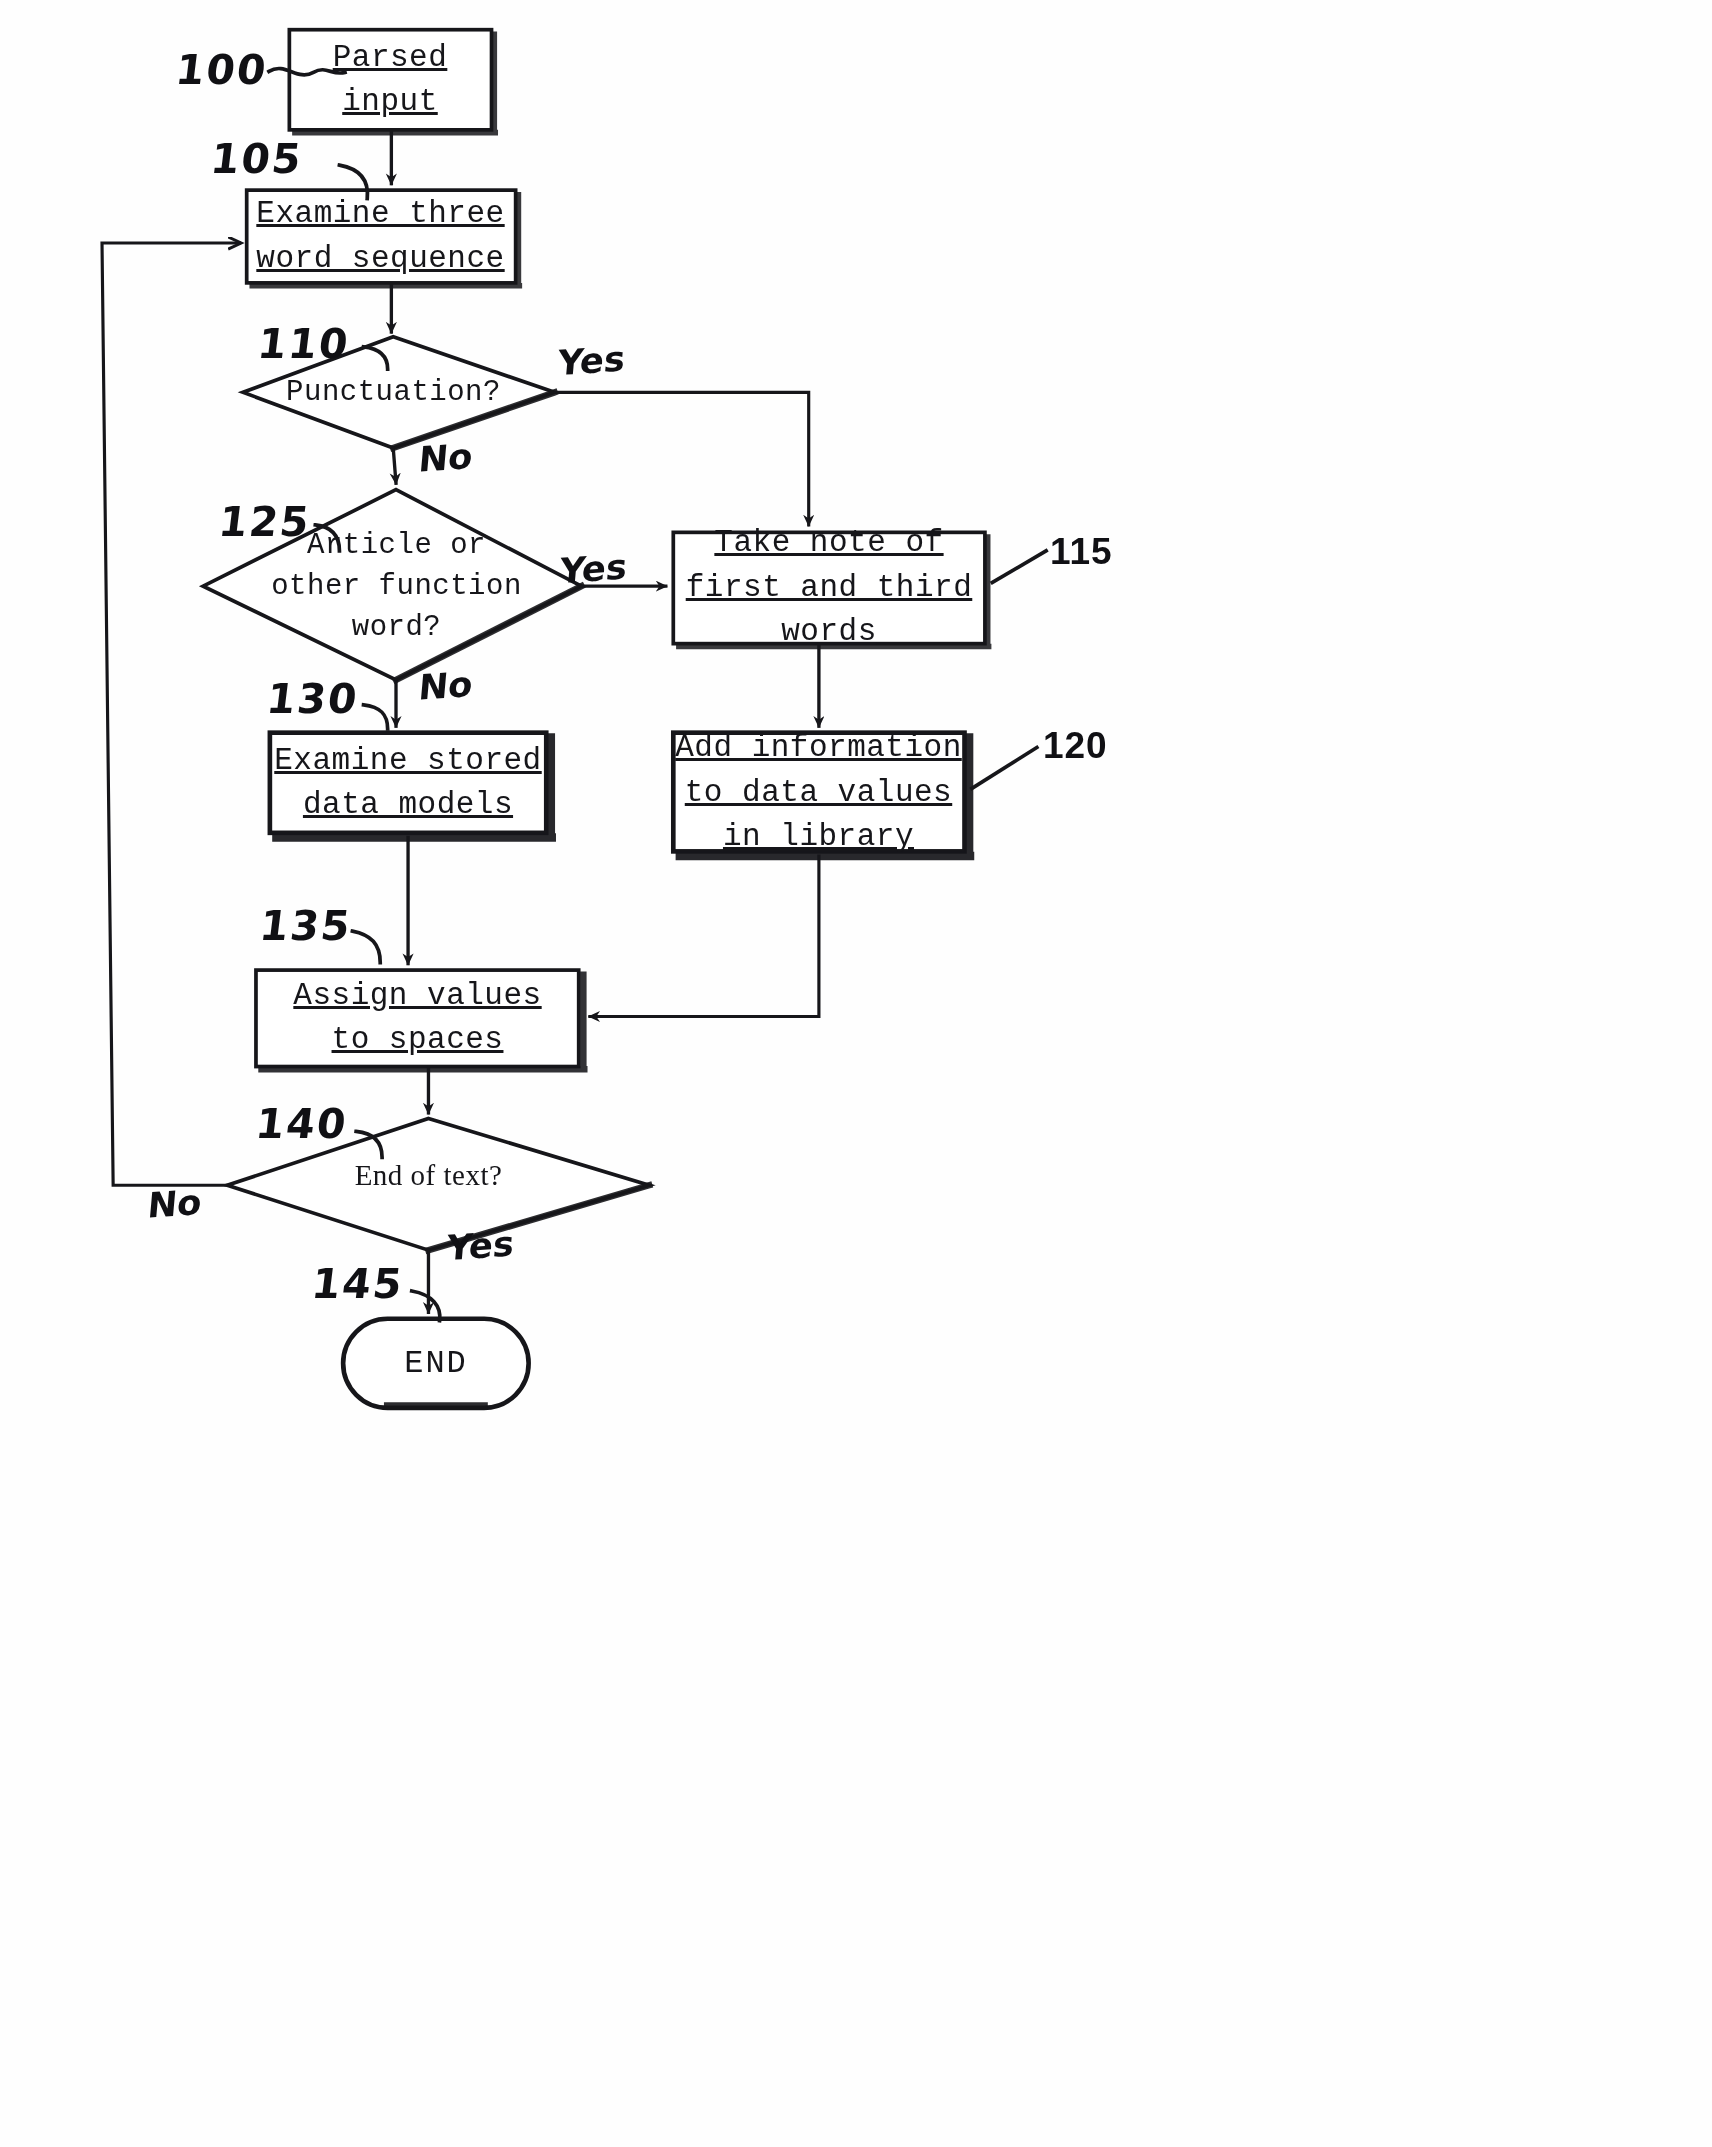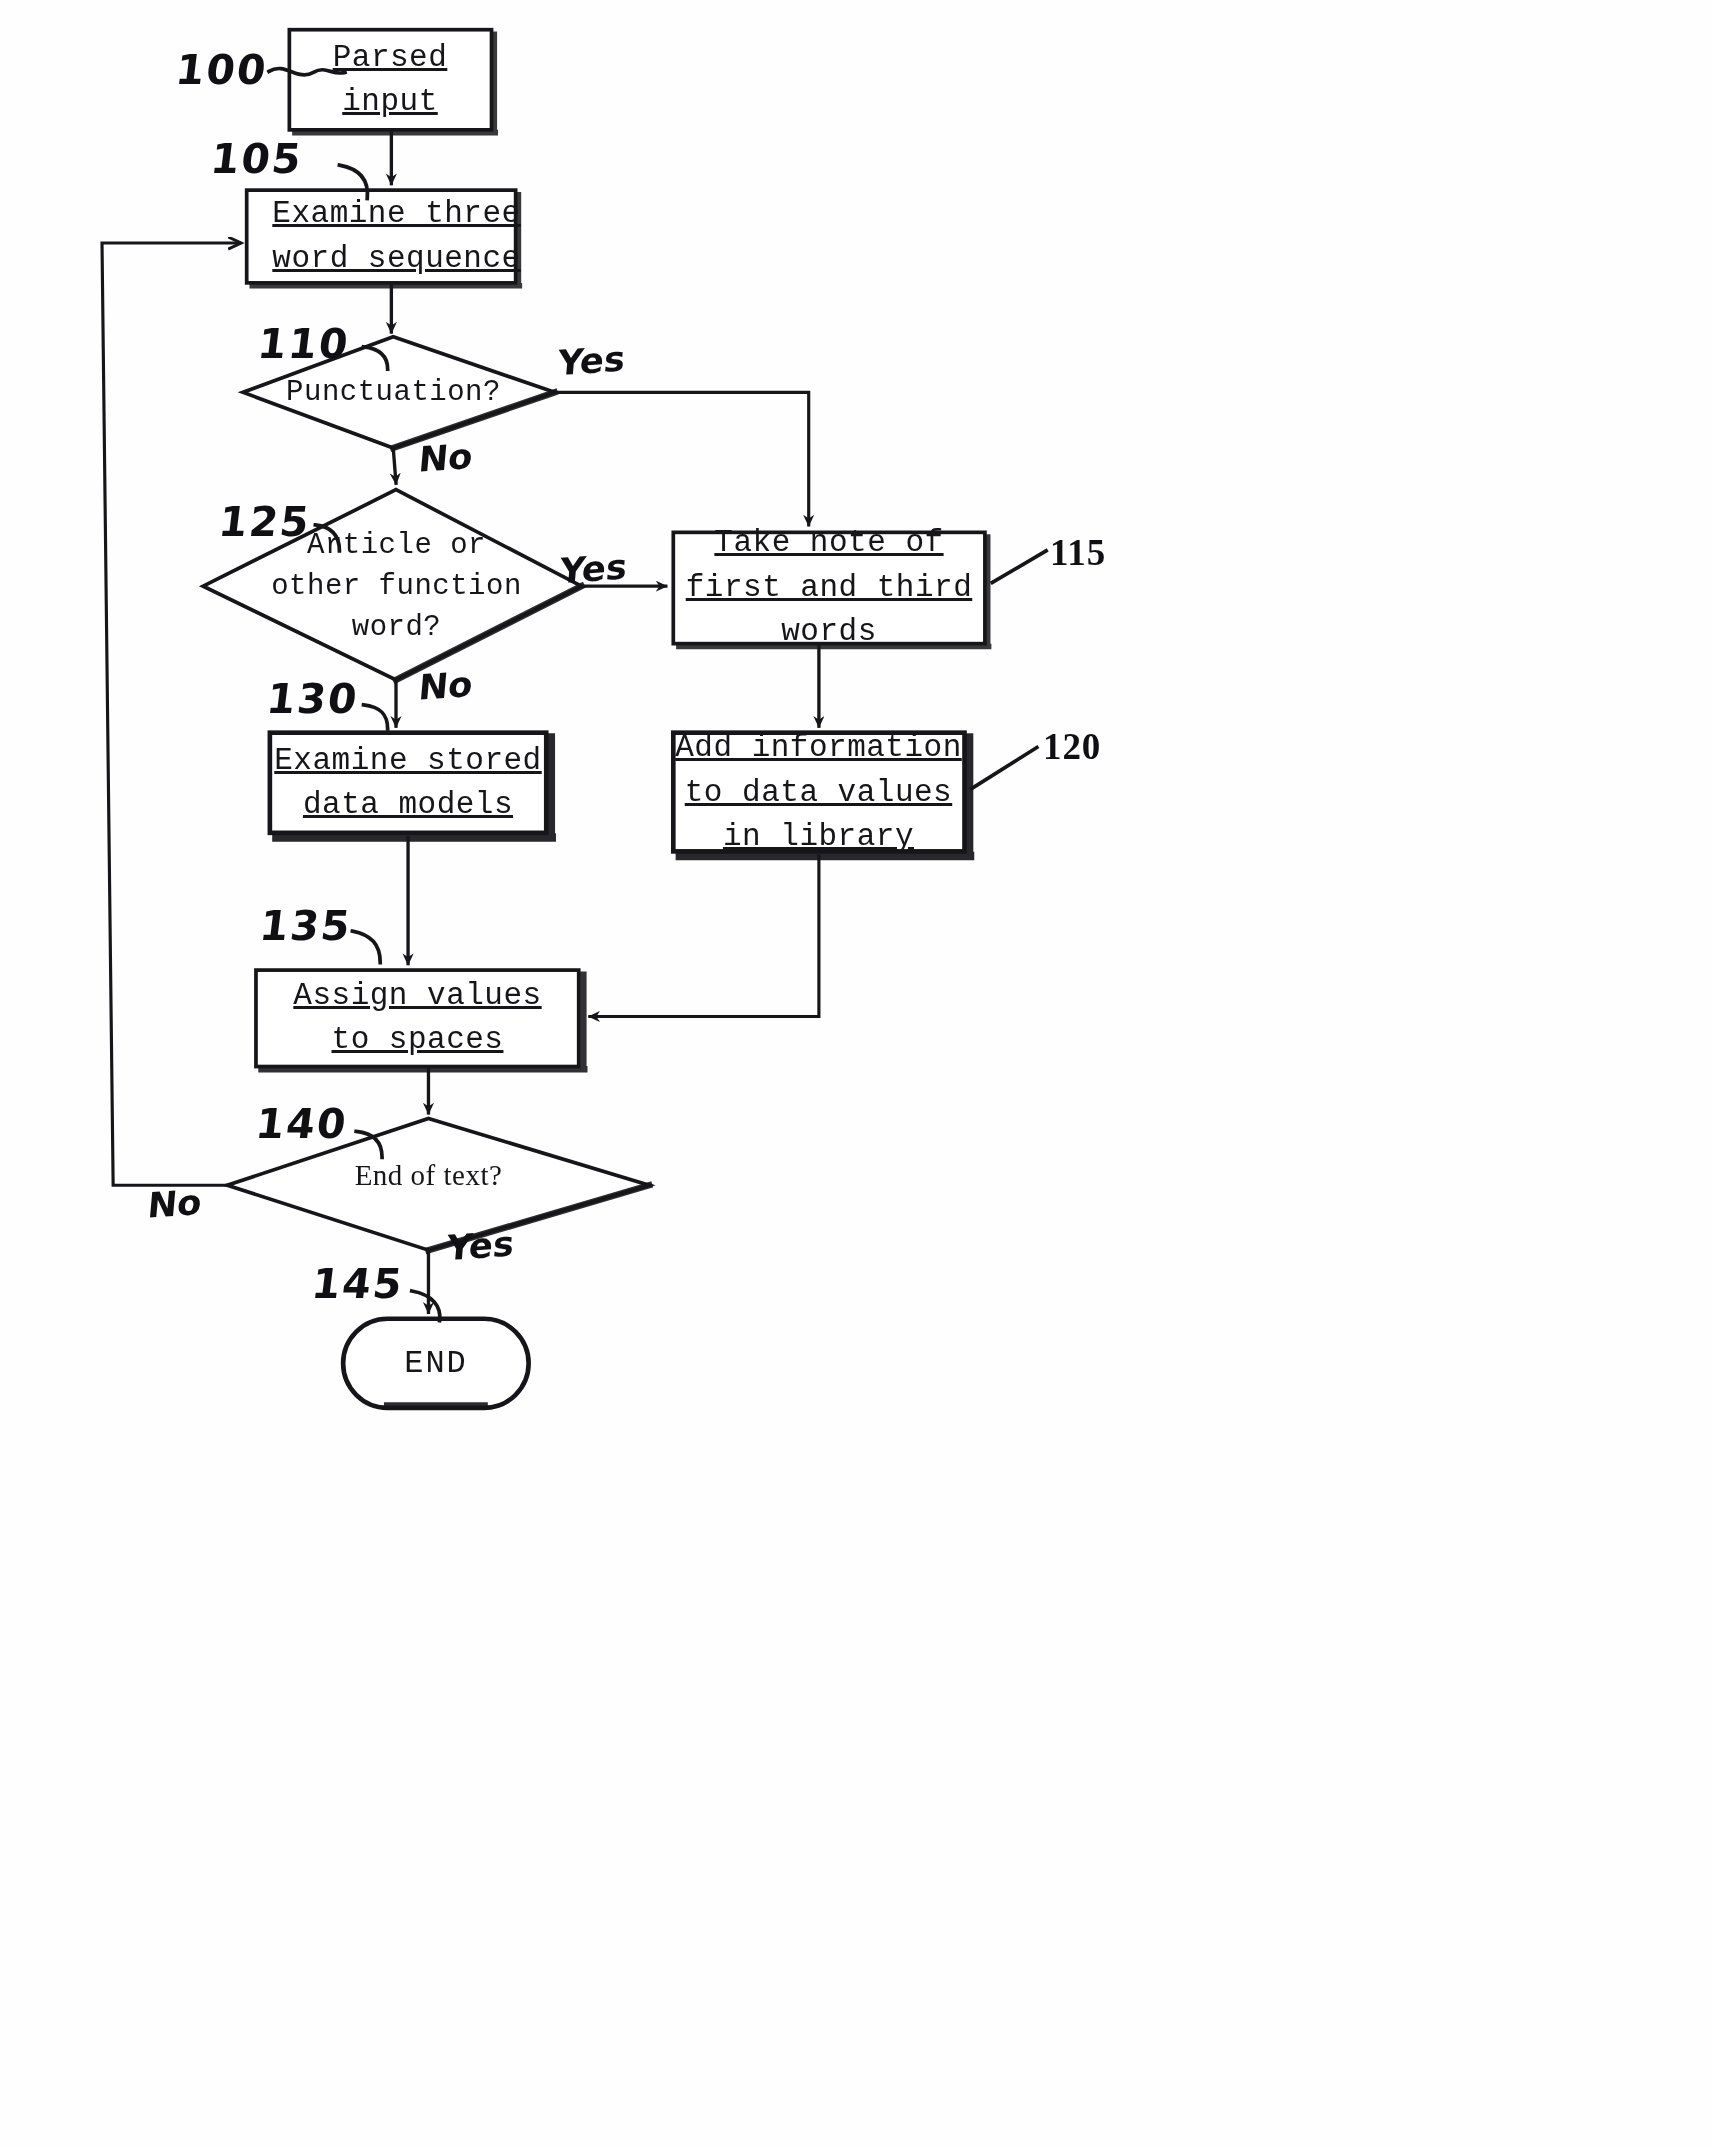--- a/index.html
+++ b/index.html
@@ -35,21 +35,21 @@
     line-height: 1.42;
     pointer-events: none;
     white-space: pre-line;
   }
   .proc-text { font-size: 31px; text-decoration: underline; }
   .dec-text  { font-size: 29px; }
   .term-text { font-size: 32px; letter-spacing: 1.9px; }
   .refnum {
     position: absolute;
     color: #101014;
-    font-family: Liberation Serif, serif;
+    font-family: Liberation Sans, sans-serif;
     font-size: 37px;
     font-weight: 700;
     letter-spacing: 0.9px;
   }
   .refnum.hand {
     font-family: "DejaVu Sans", sans-serif;
     font-size: 41px;
     font-weight: 700;
     transform: skewX(-7deg);
     letter-spacing: 1.9px;
@@ -164,21 +164,21 @@
       <path d="M392,760 C410,762 418,770 418,786" stroke-width="4"></path>
       <path d="M380,1004 C400,1008 410,1018 410,1038" stroke-width="4"></path>
       <path d="M384,1220 C404,1222 412,1232 412,1248" stroke-width="4"></path>
       <path d="M444,1392 C466,1396 476,1408 474,1424" stroke-width="4"></path>
     </g>
   </svg>
 
   <div class="node-text proc-text" style="left:289px; top:30px; width:202px; height:100px;">Parsed
 input</div>
 
-  <div class="node-text proc-text" style="left:262px; top:190px; width:269px; height:93px;">Examine three
+  <div class="node-text proc-text" style="left:246px; top:190px; width:269px; height:93px;">Examine three
 word sequence</div>
 
   <div class="node-text dec-text" style="left:262px; top:365px; width:263px; height:56px;">Punctuation?</div>
 
   <div class="node-text proc-text" style="left:673px; top:532px; width:312px; height:111px;">Take note of
 first and third
 words</div>
 
   <div class="node-text proc-text" style="left:673px; top:733px; width:291px; height:119px;">Add information
 to data values

